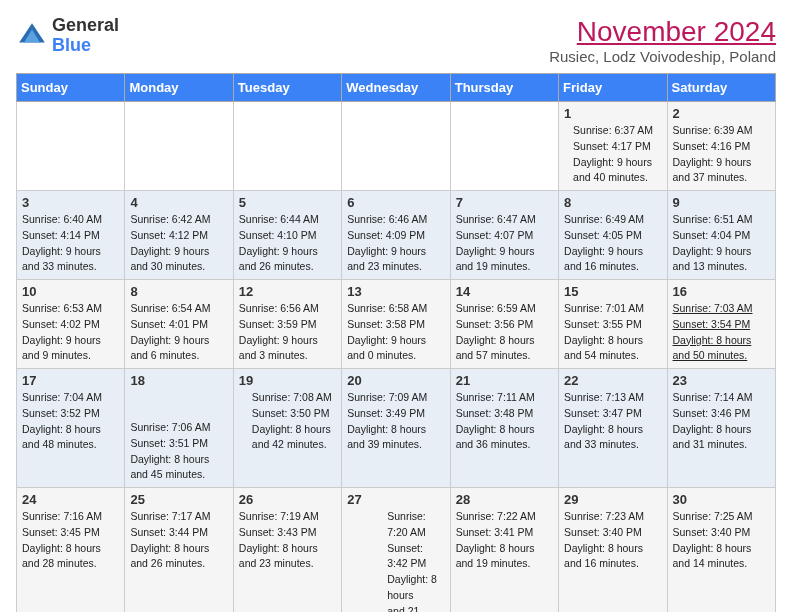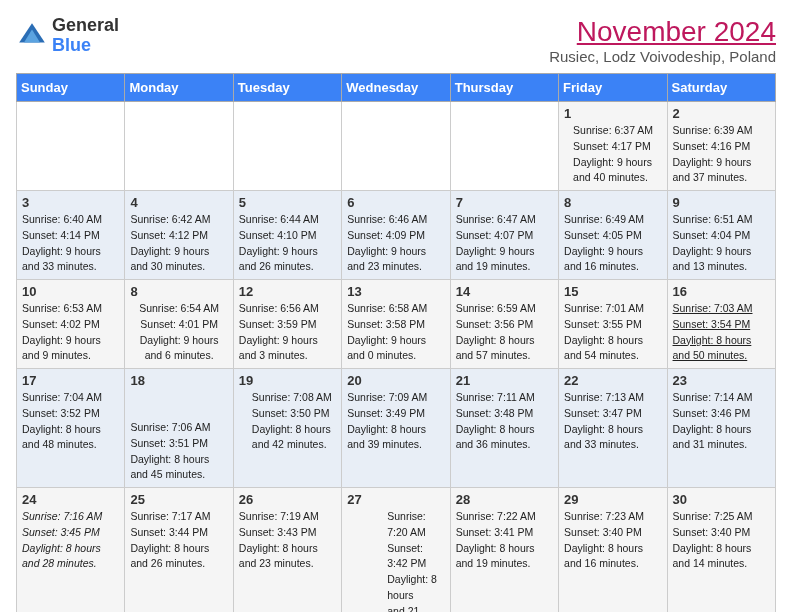--- a/index.html
+++ b/index.html
@@ -205,21 +205,21 @@
       <tr>
         <td>
           <span class="day-num">10</span>
           <div class="day-info" style="white-space: pre-line;">Sunrise: 6:53 AM
 Sunset: 4:02 PM
 Daylight: 9 hours
 and 9 minutes.</div>
         </td>
         <td>
           <span class="day-num">8</span>
-          <div class="day-info" style="white-space: pre-line; text-align: center;">Sunrise: 6:54 AM
+          <div class="day-info" style="white-space: pre-line;">Sunrise: 6:54 AM
 Sunset: 4:01 PM
 Daylight: 9 hours
 and 6 minutes.</div>
         </td>
         <td>
           <span class="day-num">12</span>
           <div class="day-info" style="white-space: pre-line;">Sunrise: 6:56 AM
 Sunset: 3:59 PM
 Daylight: 9 hours
 and 3 minutes.</div>
@@ -300,21 +300,21 @@
           <span class="day-num">23</span>
           <div class="day-info" style="white-space: pre-line;">Sunrise: 7:14 AM
 Sunset: 3:46 PM
 Daylight: 8 hours
 and 31 minutes.</div>
         </td>
       </tr>
       <tr>
         <td>
           <span class="day-num">24</span>
-          <div class="day-info" style="white-space: pre-line; font-style: italic;">Sunrise: 7:16 AM
+          <div class="day-info" style="white-space: pre-line;">Sunrise: 7:16 AM
 Sunset: 3:45 PM
 Daylight: 8 hours
 and 28 minutes.</div>
         </td>
         <td>
           <span class="day-num">25</span>
           <div class="day-info" style="white-space: pre-line;">Sunrise: 7:17 AM
 Sunset: 3:44 PM
 Daylight: 8 hours
 and 26 minutes.</div>

